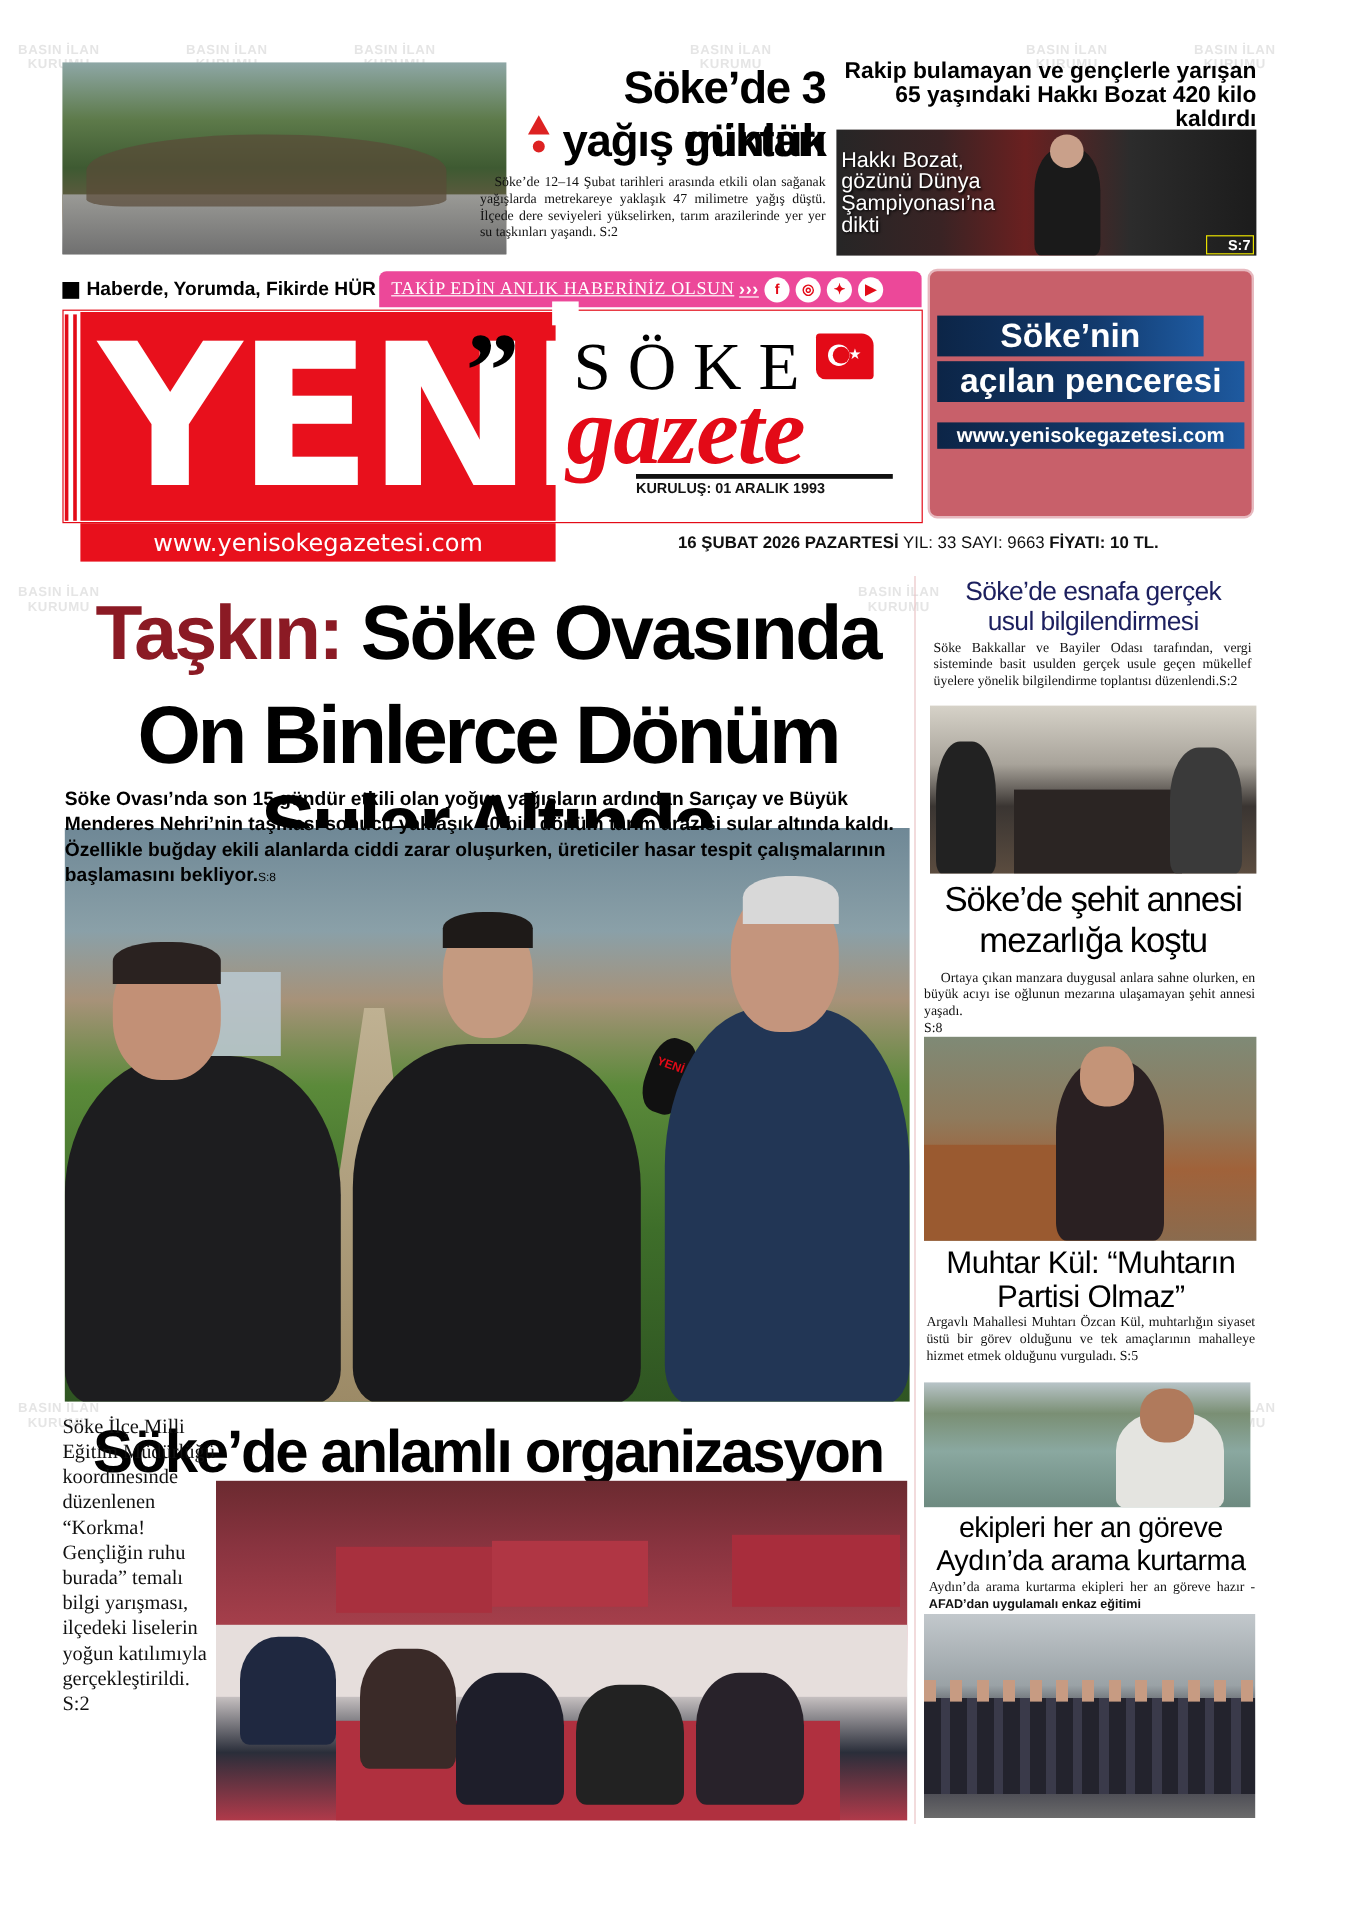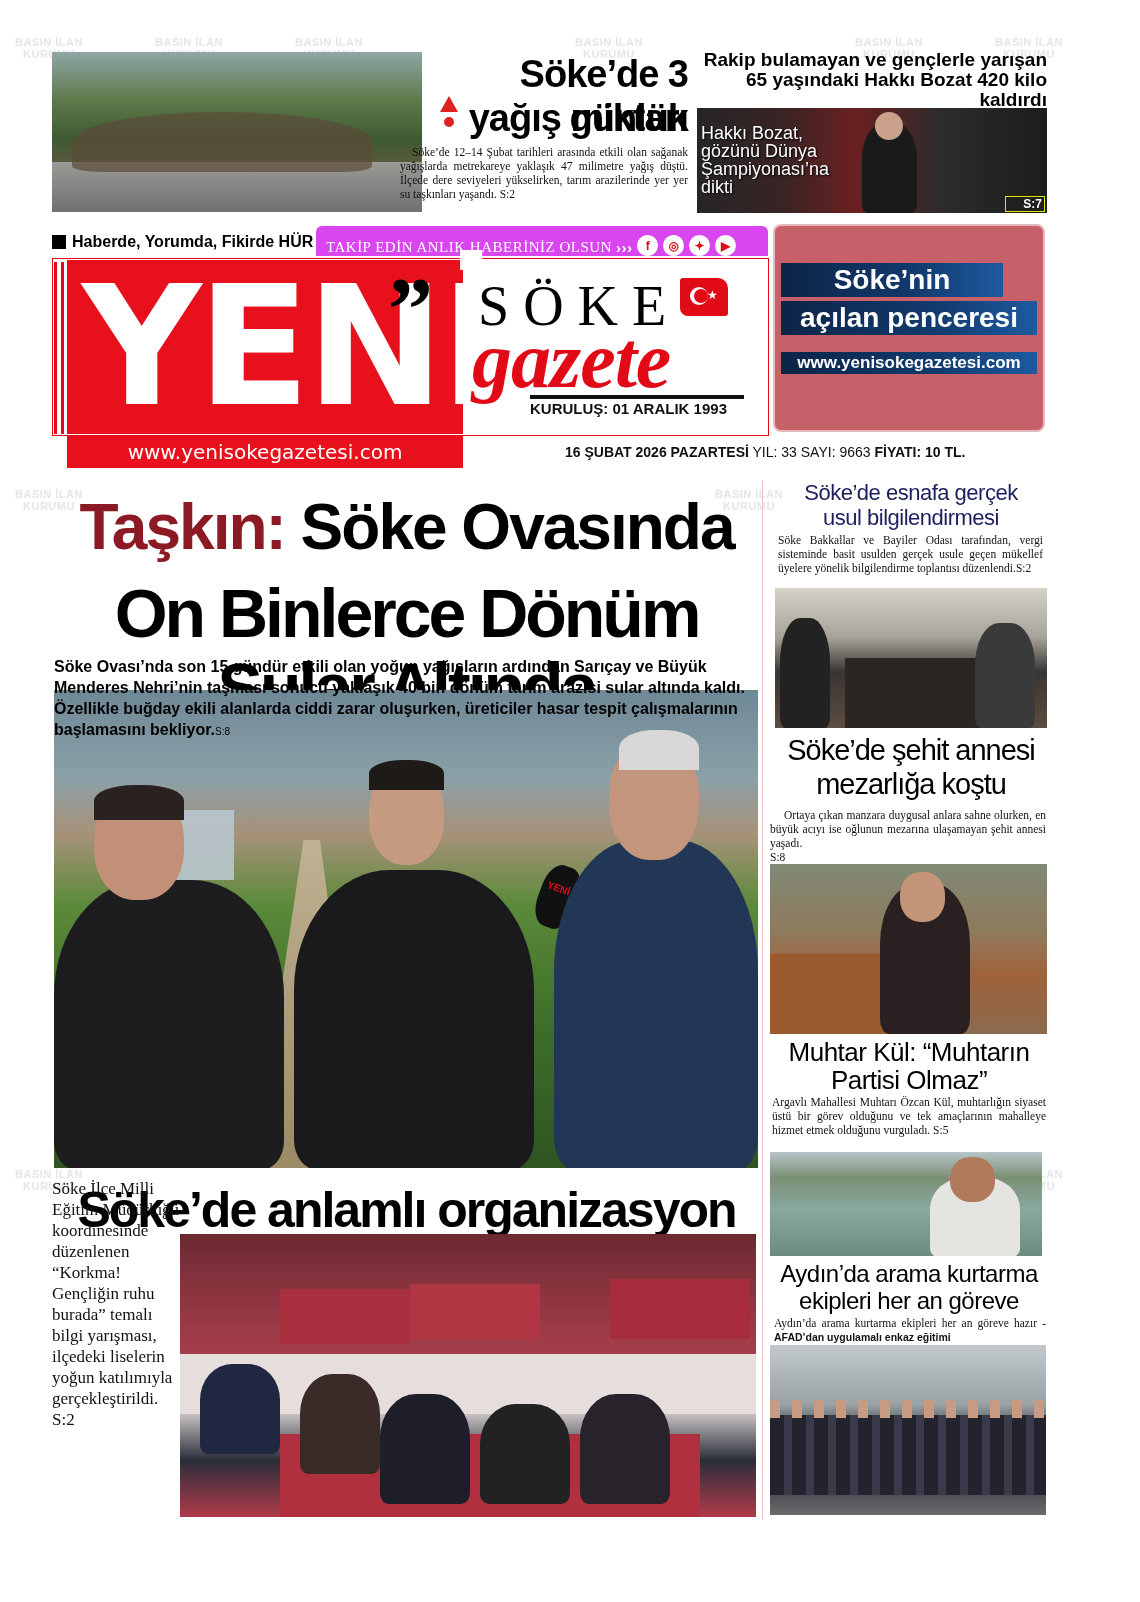--- a/index.html
+++ b/index.html
@@ -24,34 +24,34 @@
 
   .person { position: absolute; border-radius: 40% 40% 10% 10%; }
 
   
   .h-yagis { position: absolute; right: 0; text-align: right; font-weight: 900; color:#000; font-family:"Liberation Sans", sans-serif;padding-left:37px; }
   .body-serif { font-family: "Liberation Serif", serif; font-size: 11.5px; line-height: 14px; text-align: justify; color:#111; }
 
   
   .slogan { position:absolute; left:52px; top:233px; display:flex; align-items:center; font-size:16px; font-weight:bold; }
   .slogan .sq { width:14px; height:14px; background:#000; margin-right:6px; display:inline-block; }
-  .follow { position:absolute; left:316px; top:226px; width:452px; height:30px; background:#d946ef; border-radius:6px 6px 0 0; display:flex; align-items:flex-end; padding-left:10px; color:#fff; font-family:"Liberation Serif", serif; font-size:15px; letter-spacing:0.5px; }
+  .follow { position:absolute; left:316px; top:226px; width:452px; height:30px; background:#ec4899; border-radius:6px 6px 0 0; display:flex; align-items:center; padding-left:10px; color:#fff; font-family:"Liberation Serif", serif; font-size:15px; letter-spacing:0.5px;text-decoration:underline; }
   .follow .arrows { margin-left:4px; font-family:"Liberation Sans", sans-serif; font-weight:bold; }
   .soc { width:21px; height:21px; border-radius:50%; background:#fff; color:#e30a17; display:inline-flex; align-items:center; justify-content:center; font-size:12px; font-weight:bold; margin-left:5px; font-family:"Liberation Sans", sans-serif; }
 
   
   .mast-frame { position:absolute; left:52px; top:258px; width:717px; height:178px; border:1.5px solid #e30a17; }
   .mast-red { position:absolute; left:67px; top:260px; width:396px; height:174px; background:#e8101c; }
   .mast-stripes { position:absolute; left:54px; top:262px; width:10px; height:172px; border-left:3px solid #e30a17; border-right:3px solid #e30a17; }
   .yeni { position:absolute; left:82px; top:262px; font-family:"DejaVu Sans", sans-serif; font-weight:bold; font-size:165px; line-height:170px; color:#fff; letter-spacing:-4px; }
   .quote { position:absolute; left:388px; top:270px; font-family:"Liberation Serif", serif; font-weight:bold; font-size:90px; color:#000; line-height:80px; }
   .soke-word { position:absolute; left:478px; top:276px; font-family:"Liberation Serif", serif; font-size:56px; letter-spacing:14px; color:#000; line-height:60px; }
   .gazete { position:absolute; left:472px; top:320px; font-family:"Liberation Serif", serif; font-weight:bold; font-style:italic; font-size:80px; color:#e30a17; line-height:80px; letter-spacing:-1px; }
   .gazete-line { position:absolute; left:530px; top:395px; width:214px; height:4px; background:#111; }
-  .kurulus { position:absolute; left:530px; top:400px; font-size:15px; font-weight:bold; color:#111; }
+  .kurulus { position:absolute; left:530px; top:400px; font-size:12px; font-weight:bold; color:#111; }
   .flag { position:absolute; left:680px; top:278px; width:48px; height:38px; background:#e30a17; border-radius:3px 10px 3px 8px; }
   .flag .cres { position:absolute; left:10px; top:9px; width:18px; height:18px; border-radius:50%; background:#fff; }
   .flag .cres2 { position:absolute; left:14px; top:11px; width:14px; height:14px; border-radius:50%; background:#e30a17; }
   .flag .star { position:absolute; left:27px; top:10px; color:#fff; font-size:12px; }
   .url-bar { position:absolute; left:67px; top:436px; width:396px; height:32px; background:#e8101c; color:#fff; font-size:20px; text-align:center; line-height:32px; font-family:"DejaVu Sans", sans-serif; }
   .dateline { position:absolute; left:565px; top:444px; font-size:14px; color:#111; white-space:nowrap; }
   .dateline b { font-weight:bold; }
 
   
   .promo { position:absolute; left:773px; top:224px; width:272px; height:208px; background:#c8606a; border:2px solid #e7b9bf; border-radius:8px; }
@@ -211,22 +211,22 @@
   <div>Muhtar Kül: “Muhtarın</div>
   <div>Partisi Olmaz”</div>
 </div>
 <p class="rtext" style="left:772px;top:1095px;width:274px;">Argavlı Mahallesi Muhtarı Özcan Kül, muhtarlığın siyaset üstü bir görev olduğunu ve tek amaçlarının mahalleye hizmet etmek olduğunu vurguladı. S:5</p>
 <div class="photo ph-lake" style="left:770px;top:1152px;width:272px;height:104px;">
   <div class="person" style="left:160px;top:25px;width:90px;height:80px;background:#e4e4e0;"></div>
   <div class="abs" style="left:180px;top:5px;width:45px;height:45px;border-radius:45%;background:#b07a5c;"></div>
 </div>
 
 <div class="rh" style="left:770px;top:1260px;width:278px;font-size:24px;line-height:27px;color:#000;">
+  <div>ekipleri her an göreve</div>
   <div>Aydın’da arama kurtarma</div>
-  <div>ekipleri her an göreve</div>
 </div>
 <p class="rtext" style="left:774px;top:1316px;width:272px;">
   <span>Aydın’da arama kurtarma ekipleri her an göreve hazır -</span>
   <b style="font-family:'Liberation Sans',sans-serif;font-size:10.5px;">AFAD’dan uygulamalı enkaz eğitimi</b><br>
   <span>S:3</span>
 </p>
 <div class="photo ph-afad" style="left:770px;top:1345px;width:276px;height:170px;">
   <div class="abs" style="left:0;top:70px;width:276px;height:80px;background:repeating-linear-gradient(90deg,#23232d 0 14px,#3a3a4a 14px 22px);"></div>
   <div class="abs" style="left:0;top:55px;width:276px;height:18px;background:repeating-linear-gradient(90deg,#c79b82 0 10px,transparent 10px 22px);"></div>
 </div>

